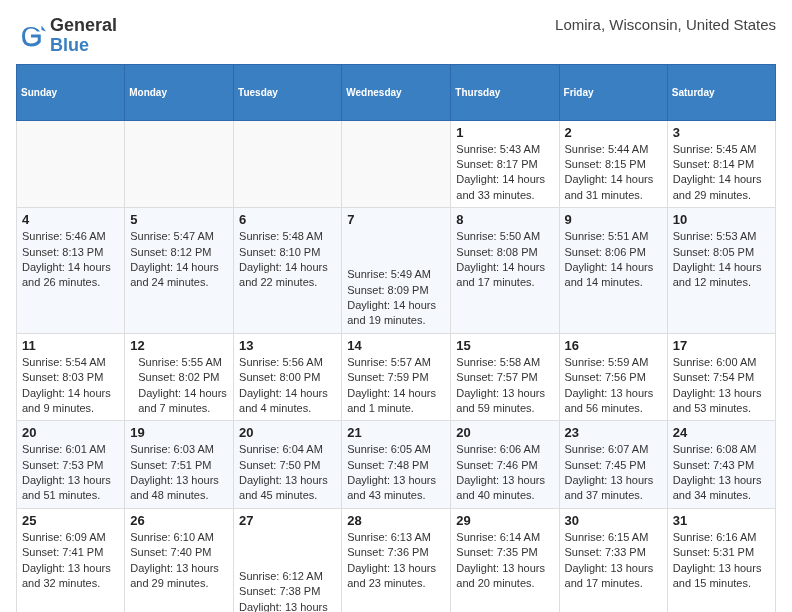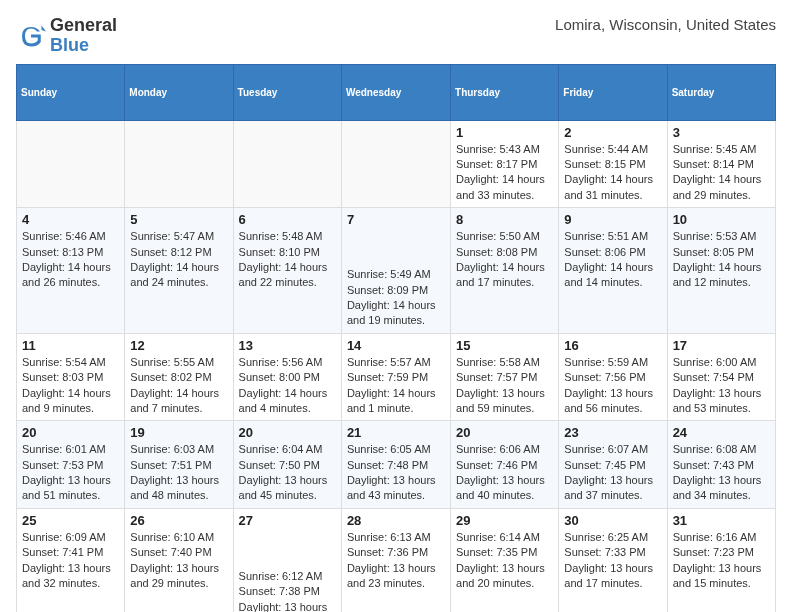--- a/index.html
+++ b/index.html
@@ -204,21 +204,21 @@
       <tr>
         <td>
           <span class="day-num">11</span>
           <div class="day-info" style="white-space: pre-line;">Sunrise: 5:54 AM
 Sunset: 8:03 PM
 Daylight: 14 hours
 and 9 minutes.</div>
         </td>
         <td>
           <span class="day-num">12</span>
-          <div class="day-info" style="white-space: pre-line;">Sunrise: 5:55 AM
+          <div class="day-info" style="white-space: pre-line; margin-left: 8px;">Sunrise: 5:55 AM
 Sunset: 8:02 PM
 Daylight: 14 hours
 and 7 minutes.</div>
         </td>
         <td>
           <span class="day-num">13</span>
           <div class="day-info" style="white-space: pre-line;">Sunrise: 5:56 AM
 Sunset: 8:00 PM
 Daylight: 14 hours
 and 4 minutes.</div>
@@ -334,27 +334,27 @@
         </td>
         <td>
           <span class="day-num">29</span>
           <div class="day-info" style="white-space: pre-line;">Sunrise: 6:14 AM
 Sunset: 7:35 PM
 Daylight: 13 hours
 and 20 minutes.</div>
         </td>
         <td>
           <span class="day-num">30</span>
-          <div class="day-info" style="white-space: pre-line;">Sunrise: 6:25 AM
+          <div class="day-info" style="white-space: pre-line;">Sunrise: 6:15 AM
 Sunset: 7:33 PM
 Daylight: 13 hours
 and 17 minutes.</div>
         </td>
         <td>
           <span class="day-num">31</span>
           <div class="day-info" style="white-space: pre-line;">Sunrise: 6:16 AM
-Sunset: 7:23 PM
+Sunset: 5:31 PM
 Daylight: 13 hours
 and 15 minutes.</div>
         </td>
       </tr>
     </tbody>
 </table>
 
 </body></html>

